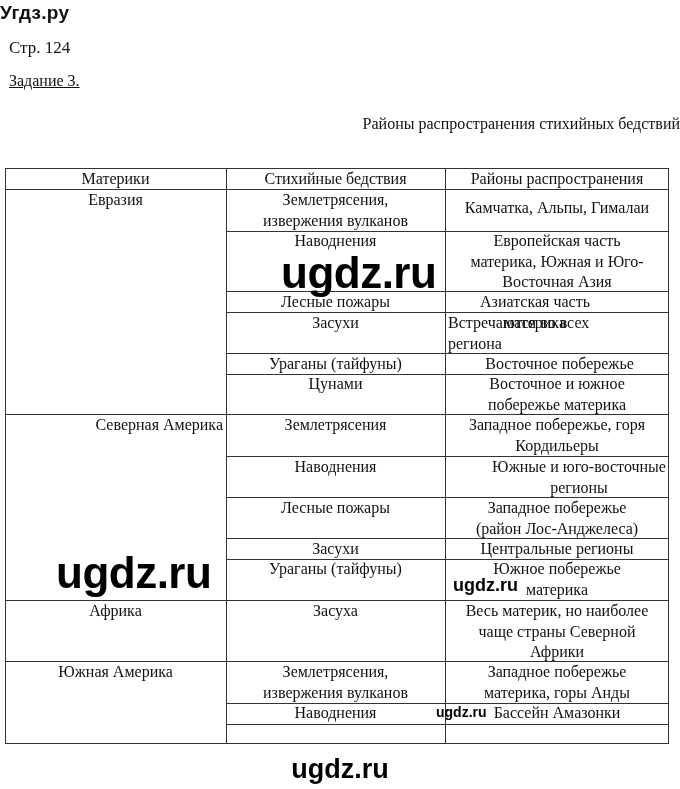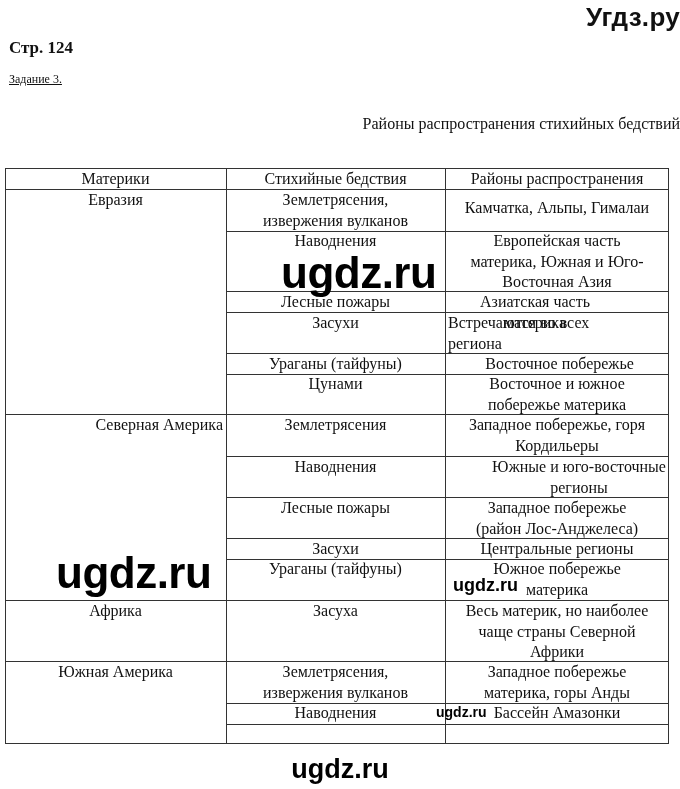--- a/index.html
+++ b/index.html
@@ -13,39 +13,39 @@
       position: relative;
       overflow: hidden;
       font-family: "Liberation Serif", serif;
       color: #111111;
     }
     .site-title {
       position: absolute;
       top: 2px;
       left: 0;
       width: 680px;
-      text-align: right;
+      text-align: left;
       font-family: "Liberation Sans", sans-serif;
       font-weight: bold;
-      font-size: 26px;
+      font-size: 19px;
       letter-spacing: 0.3px;
       color: #111;
     }
     .page-label {
       position: absolute;
       top: 38px;
       left: 9px;
-      font-weight: bold;
+      font-weight: normal;
       font-size: 17px;
     }
     .task-label {
       position: absolute;
       top: 72px;
       left: 9px;
-      font-size: 12px;
+      font-size: 16px;
       text-decoration: underline;
     }
     .table-caption {
       position: absolute;
       top: 115px;
       left: 0;
       width: 680px;
       text-align: right;
       font-size: 16px;
     }

